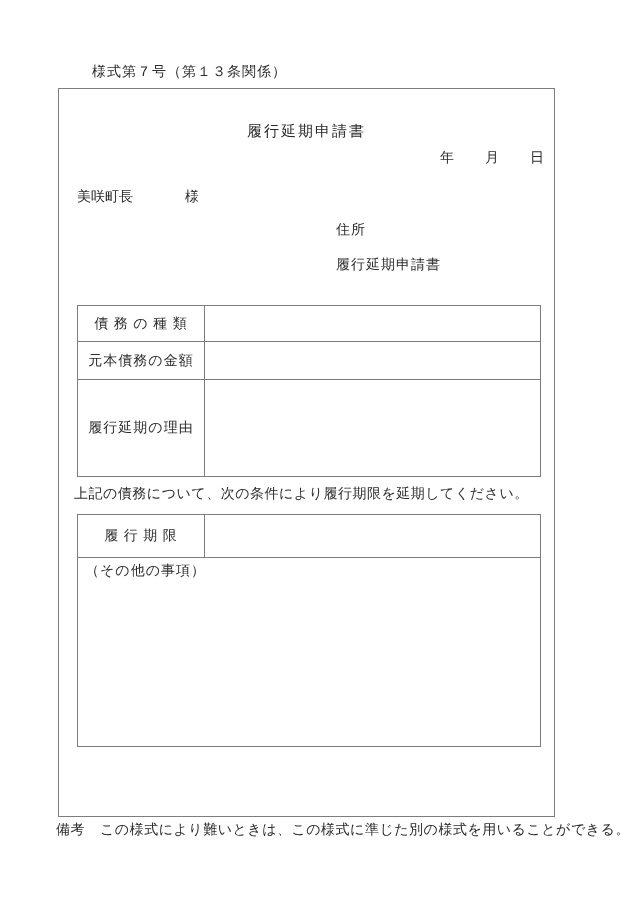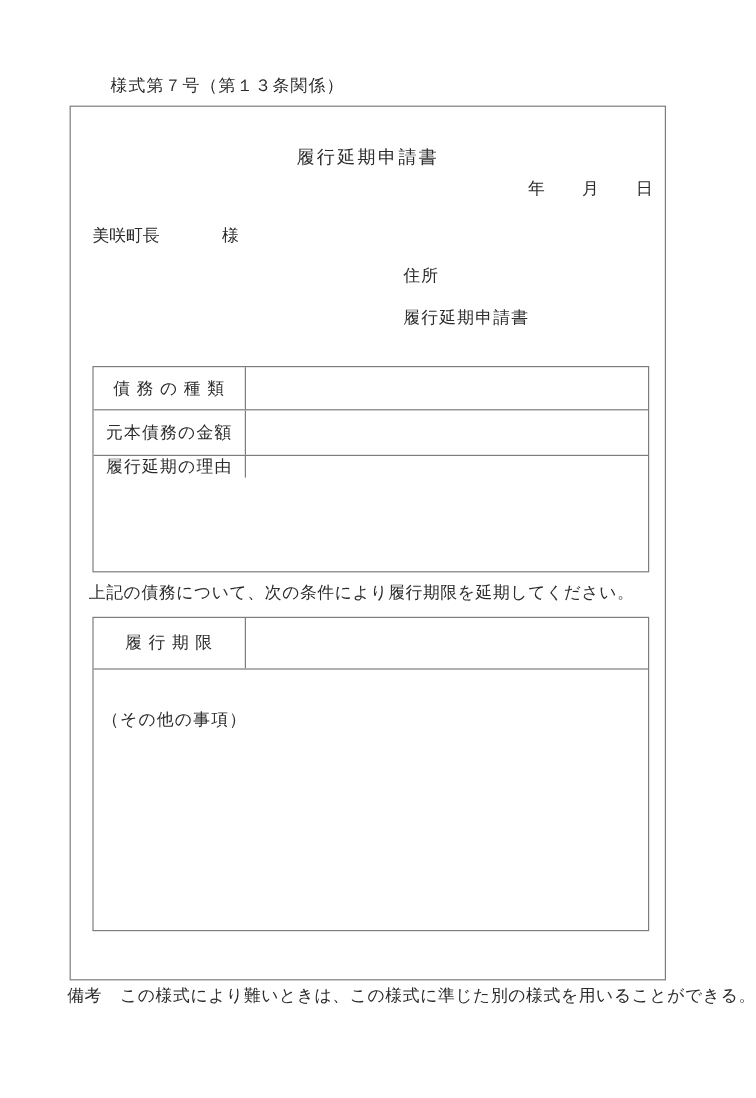--- a/index.html
+++ b/index.html
@@ -51,37 +51,37 @@
     left: 18px;
     width: 464px;
     border: 1px solid #7d7d7d;
     background: #ffffff;
     font-family: Liberation Serif, serif;
   }
   #debt-table { top: 216px; }
   #deadline-table { top: 425px; }
 
   .t-row { display: flex; border-bottom: 1px solid #7d7d7d; }
-  .t-row:last-child { border-bottom: none; flex-direction: column; }
+  .t-row:last-child { border-bottom: none; }
   .t-label {
     width: 127px;
     border-right: 1px solid #7d7d7d;
     display: flex;
     align-items: center;
     justify-content: center;
     text-align: center;
     letter-spacing: 1px;
   }
   .t-value { flex: 1; }
 
   .h36 { height: 36px; }
   .h38 { height: 38px; }
   .h96 { height: 96px; }
   .h43 { height: 43px; }
-  .h188 { height: 188px; margin-top: 29px; }
+  .h188 { height: 188px; }
 
   .t-row-full {
     display: block;
     padding: 4px 7px;
     letter-spacing: 1px;
   }
 
   #request-sentence {
     left: 15px; top: 396px;
     letter-spacing: 0.5px;

